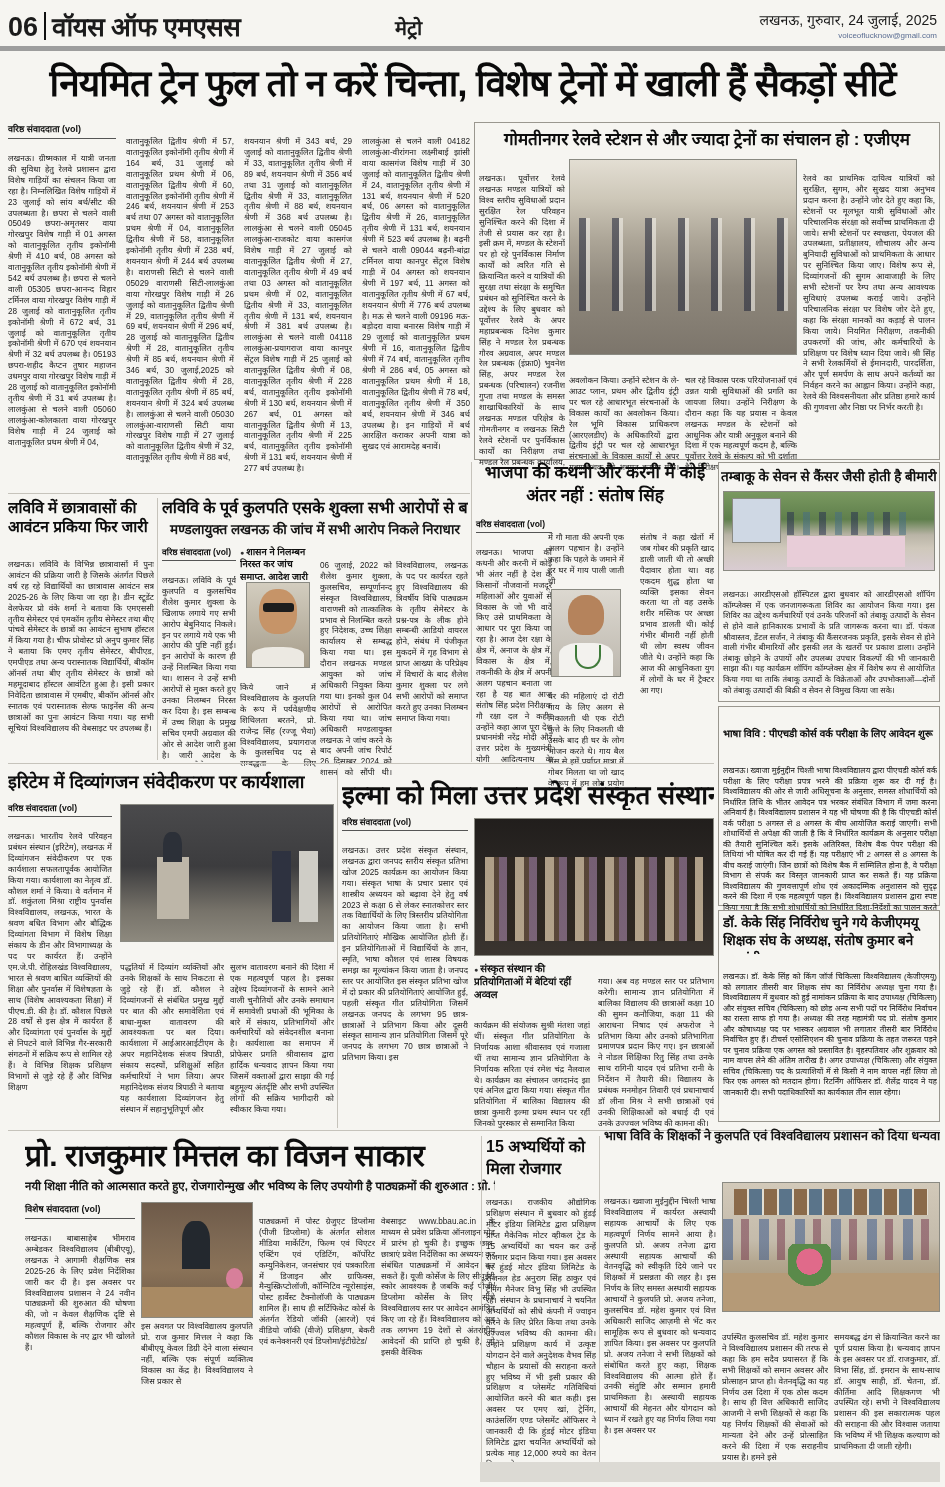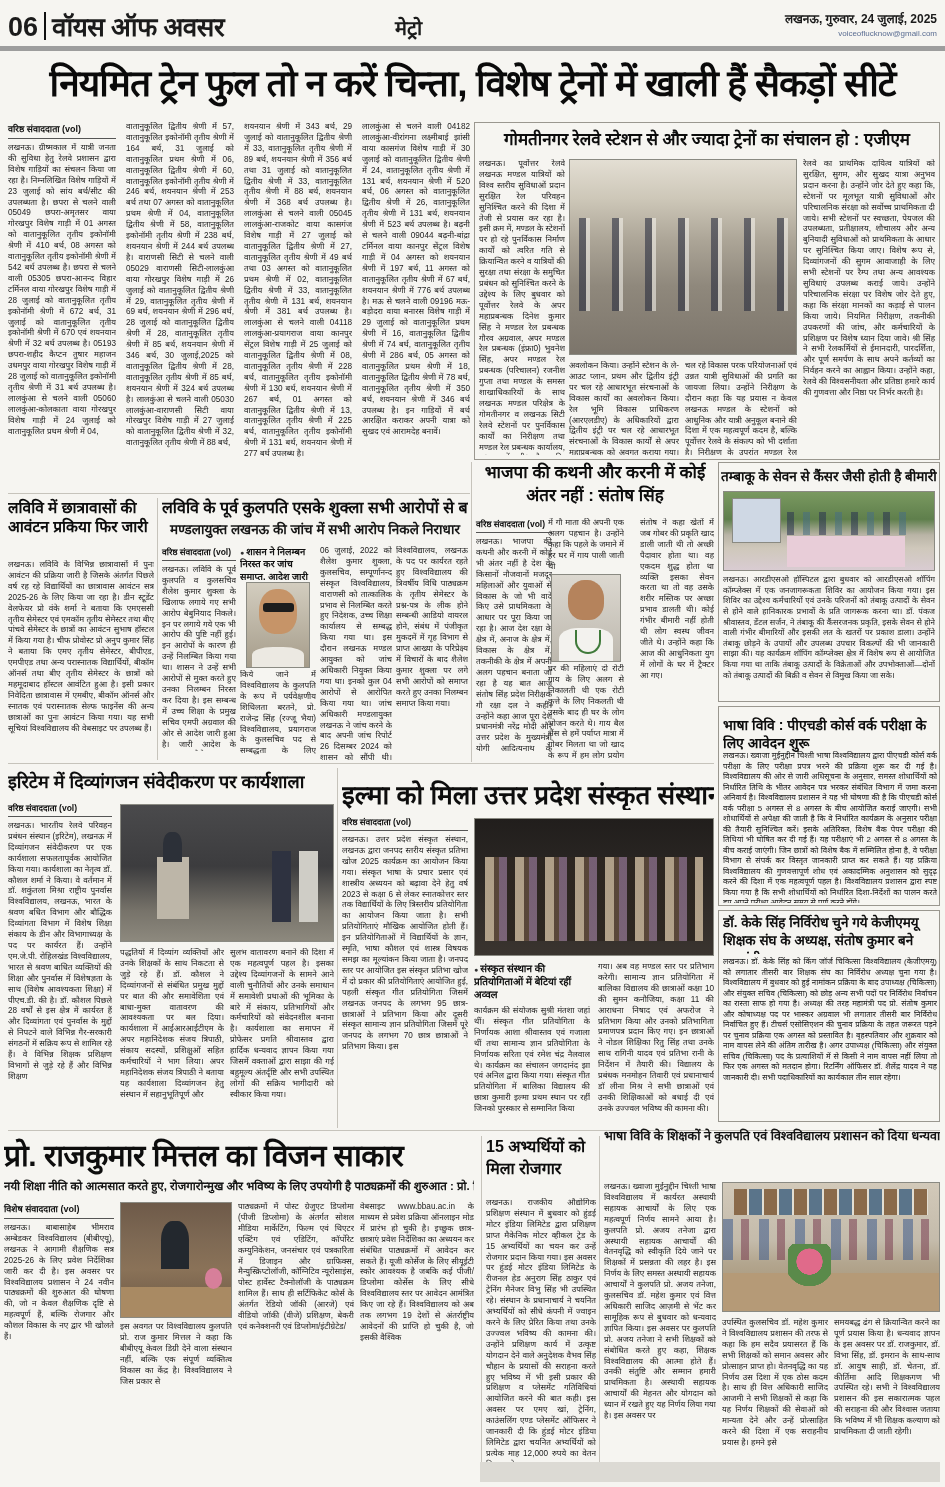--- a/index.html
+++ b/index.html
@@ -1,52 +1,52 @@
 <!DOCTYPE html>
 <html><head>
 <meta charset="utf-8">
 <style>
   html,body{margin:0;padding:0;}
   body{width:945px;height:1487px;position:relative;background:#f6f5f1;
        font-family:"Liberation Sans","DejaVu Sans",sans-serif;color:#1b1b1b;overflow:hidden;}
   .abs{position:absolute;}
-  .t{font-size:8.2px;line-height:1.33;text-align:justify;overflow:hidden;color:#222;}
+  .t{font-size:8.2px;line-height:1.33;text-align:justify;overflow:hidden;color:#222;margin-top:15px;}
   .by{font-weight:bold;font-size:9px;border-bottom:1px solid #555;padding-bottom:3px;margin-bottom:4px;color:#111;}
   .hl{font-weight:800;color:#0d0d0d;overflow:hidden;}
   .vrule{position:absolute;width:1px;background:#c6c3bb;}
   .hrule{position:absolute;height:1px;background:#c6c3bb;}
   .box{position:absolute;border:1px solid #9a978f;box-sizing:border-box;background:#f6f5f1;}
   .ph{position:absolute;border:1px solid #8a8a82;box-sizing:border-box;overflow:hidden;}
   .ph span{position:absolute;display:block;}
   
   .hdr-left{position:absolute;left:8px;top:8px;display:flex;align-items:baseline;gap:6px;}
   .pgnum{font-size:27px;font-weight:800;}
   .hdr-sep{width:2px;height:28px;background:#111;align-self:center;}
   .masthead{font-size:26px;font-weight:800;letter-spacing:-.5px;}
   .section-title{position:absolute;left:395px;top:14px;font-size:20px;font-weight:800;}
   .hdr-right{position:absolute;right:8px;top:10px;text-align:right;}
-  .dateline{font-size:12px;font-weight:bold;}
+  .dateline{font-size:14px;font-weight:normal;}
   .email{font-size:8px;color:#5a6d92;margin-top:2px;}
   .toprule{position:absolute;left:0;top:46px;width:945px;height:5px;background:#9d9d9d;}
   .lead-hl{position:absolute;left:6px;top:56px;width:933px;height:56px;font-size:37px;font-weight:800;
            letter-spacing:-1px;white-space:nowrap;text-align:center;overflow:hidden;color:#0a0a0a;}
   .bullet{font-weight:bold;font-size:9.5px;line-height:1.3;color:#111;}
   .bullet::before{content:"● ";font-size:7px;color:#333;}
   .subhl{font-weight:bold;color:#151515;overflow:hidden;}
   .footer-strip{position:absolute;left:480px;top:1462px;width:460px;height:20px;background:#dcdad4;}
 </style>
 </head>
 <body>
 
 <div>
 
   <div class="hdr-left">
     <span class="pgnum">06</span>
     <span class="hdr-sep"></span>
-    <span class="masthead">वॉयस ऑफ अवसर</span>
+    <span class="masthead">वॉयस ऑफ एमएसस</span>
   </div>
   <div class="section-title">मेट्रो</div>
   <div class="hdr-right">
     <div class="dateline">लखनऊ, गुरुवार, 24 जुलाई, 2025</div>
     <div class="email">voiceoflucknow@gmail.com</div>
   </div>
   <div class="toprule"></div>
 
   <div class="lead-hl">नियमित ट्रेन फुल तो न करें चिन्ता, विशेष ट्रेनों में खाली हैं सैकड़ों सीटें</div>
 
@@ -122,21 +122,21 @@
     <div class="hl" style="position:absolute;left:2px;top:3px;width:216px;height:22px;font-size:13.5px;line-height:22px;white-space:nowrap;text-align:center;">तम्बाकू के सेवन से कैंसर जैसी होती है बीमारी</div>
     <div class="ph" style="left:4px;top:28px;width:212px;height:80px;background:linear-gradient(180deg,#7a9960 0%,#5f7f4c 35%,#b9b4a6 55%,#cfc8bb 72%,#d9ccd2 100%);">
       <span style="left:4%;top:8%;width:22%;height:55%;background:#cfd8e4;border:1px solid #8a8a82;"></span>
       <span style="left:30%;bottom:4%;width:56%;height:40%;background:#e8cdd8;"></span>
       <span style="left:30%;top:25%;width:60%;height:30%;background:repeating-linear-gradient(90deg,rgba(40,50,80,.55) 0 7px,rgba(240,240,235,0) 7px 16px,rgba(70,110,130,.55) 16px 23px,rgba(240,240,235,0) 23px 32px);"></span>
     </div>
     <div class="t abs" style="left:4px;top:112px;width:212px;height:122px;font-size:8px">लखनऊ। आरडीएसओ हॉस्पिटल द्वारा बुधवार को आरडीएसओ शॉपिंग कॉम्प्लेक्स में एक जनजागरूकता शिविर का आयोजन किया गया। इस शिविर का उद्देश्य कर्मचारियों एवं उनके परिजनों को तंबाकू उत्पादों के सेवन से होने वाले हानिकारक प्रभावों के प्रति जागरूक करना था। डॉ. पंकज श्रीवास्तव, डेंटल सर्जन, ने तंबाकू की कैंसरजनक प्रकृति, इसके सेवन से होने वाली गंभीर बीमारियों और इसकी लत के खतरों पर प्रकाश डाला। उन्होंने तंबाकू छोड़ने के उपायों और उपलब्ध उपचार विकल्पों की भी जानकारी साझा की। यह कार्यक्रम शॉपिंग कॉम्प्लेक्स क्षेत्र में विशेष रूप से आयोजित किया गया था ताकि तंबाकू उत्पादों के विक्रेताओं और उपभोक्ताओं—दोनों को तंबाकू उत्पादों की बिक्री व सेवन से विमुख किया जा सके।</div>
   </div>
 
   <div class="box" style="left:718px;top:706px;width:222px;height:200px">
-    <div class="hl" style="position:absolute;left:4px;top:9px;width:214px;height:38px;font-size:14px;line-height:1.3;">भाषा विवि : पीएचडी कोर्स वर्क परीक्षा के लिए आवेदन शुरू</div>
+    <div class="hl" style="position:absolute;left:4px;top:20px;width:214px;height:38px;font-size:10px;line-height:1.3;">भाषा विवि : पीएचडी कोर्स वर्क परीक्षा के लिए आवेदन शुरू</div>
     <div class="t abs" style="left:4px;top:44px;width:214px;height:152px;font-size:7.9px">लखनऊ। ख्वाजा मुईनुद्दीन चिश्ती भाषा विश्वविद्यालय द्वारा पीएचडी कोर्स वर्क परीक्षा के लिए परीक्षा प्रपत्र भरने की प्रक्रिया शुरू कर दी गई है। विश्वविद्यालय की ओर से जारी अधिसूचना के अनुसार, समस्त शोधार्थियों को निर्धारित तिथि के भीतर आवेदन पत्र भरकर संबंधित विभाग में जमा करना अनिवार्य है। विश्वविद्यालय प्रशासन ने यह भी घोषणा की है कि पीएचडी कोर्स वर्क परीक्षा 5 अगस्त से 8 अगस्त के बीच आयोजित कराई जाएगी। सभी शोधार्थियों से अपेक्षा की जाती है कि वे निर्धारित कार्यक्रम के अनुसार परीक्षा की तैयारी सुनिश्चित करें। इसके अतिरिक्त, विशेष बैक पेपर परीक्षा की तिथियां भी घोषित कर दी गई हैं। यह परीक्षाएं भी 2 अगस्त से 8 अगस्त के बीच कराई जाएंगी। जिन छात्रों को विशेष बैक में सम्मिलित होना है, वे परीक्षा विभाग से संपर्क कर विस्तृत जानकारी प्राप्त कर सकते हैं। यह प्रक्रिया विश्वविद्यालय की गुणवत्तापूर्ण शोध एवं अकादम्मिक अनुशासन को सुदृढ़ करने की दिशा में एक महत्वपूर्ण पहल है। विश्वविद्यालय प्रशासन द्वारा स्पष्ट किया गया है कि सभी शोधार्थियों को निर्धारित दिशा-निर्देशों का पालन करते हुए अपने परीक्षा आवेदन समय से पूर्ण करने होंगे।</div>
   </div>
 
   <div class="box" style="left:718px;top:910px;width:222px;height:212px">
     <div class="hl" style="position:absolute;left:4px;top:3px;width:214px;height:40px;font-size:13.5px;line-height:1.35;">डॉ. केके सिंह निर्विरोध चुने गये केजीएमयू शिक्षक संघ के अध्यक्ष, संतोष कुमार बने महामंत्री</div>
     <div class="t abs" style="left:4px;top:46px;width:214px;height:160px;font-size:7.9px">लखनऊ। डॉ. केके सिंह को किंग जॉर्ज चिकित्सा विश्वविद्यालय (केजीएमयू) को लगातार तीसरी बार शिक्षक संघ का निर्विरोध अध्यक्ष चुना गया है। विश्वविद्यालय में बुधवार को हुई नामांकन प्रक्रिया के बाद उपाध्यक्ष (चिकित्सा) और संयुक्त सचिव (चिकित्सा) को छोड़ अन्य सभी पदों पर निर्विरोध निर्वाचन का रास्ता साफ हो गया है। अध्यक्ष की तरह महामंत्री पद प्रो. संतोष कुमार और कोषाध्यक्ष पद पर भास्कर अग्रवाल भी लगातार तीसरी बार निर्विरोध निर्वाचित हुए हैं। टीचर्स एसोसिएशन की चुनाव प्रक्रिया के तहत जरूरत पड़ने पर चुनाव प्रक्रिया एक अगस्त को प्रस्तावित है। बृहस्पतिवार और शुक्रवार को नाम वापस लेने की अंतिम तारीख है। अगर उपाध्यक्ष (चिकित्सा) और संयुक्त सचिव (चिकित्सा) पद के प्रत्याशियों में से किसी ने नाम वापस नहीं लिया तो फिर एक अगस्त को मतदान होगा। रिटर्निंग ऑफिसर डॉ. शैलेंद्र यादव ने यह जानकारी दी। सभी पदाधिकारियों का कार्यकाल तीन साल रहेगा।</div>
   </div>
 
   <div class="hrule" style="left:8px;top:763px;width:706px"></div>
 
@@ -168,21 +168,21 @@
     </div>
     <div class="abs" style="left:132px;top:182px;width:116px;height:166px">
       <div class="bullet" style="font-size:10px;height:44px;overflow:hidden">संस्कृत संस्थान की प्रतियोगिताओं में बेटियां रहीं अव्वल</div>
       <div class="t" style="height:118px">कार्यक्रम की संयोजक सुश्री मंतशा जहां थीं। संस्कृत गीत प्रतियोगिता के निर्णायक आशा श्रीवास्तव एवं गजाला थीं तथा सामान्य ज्ञान प्रतियोगिता के निर्णायक सरिता एवं रमेश चंद्र नैलवाल थे। कार्यक्रम का संचालन जगदानंद झा एवं अनिल द्वारा किया गया। संस्कृत गीत प्रतियोगिता में बालिका विद्यालय की छात्रा कुमारी इल्मा प्रथम स्थान पर रहीं जिनको पुरस्कार से सम्मानित किया</div>
     </div>
     <div class="t abs" style="left:256px;top:182px;width:116px;height:166px">गया। अब वह मण्डल स्तर पर प्रतिभाग करेगी। सामान्य ज्ञान प्रतियोगिता में बालिका विद्यालय की छात्राओं कक्षा 10 की सुमन कनौजिया, कक्षा 11 की आराधना निषाद एवं अफरोज ने प्रतिभाग किया और उनको प्रतिभागिता प्रमाणपत्र प्रदान किए गए। इन छात्राओं ने नोडल शिक्षिका रितु सिंह तथा उनके साथ रागिनी यादव एवं प्रतिभा रानी के निर्देशन में तैयारी की। विद्यालय के प्रबंधक मनमोहन तिवारी एवं प्रधानाचार्य डॉ लीना मिश्र ने सभी छात्राओं एवं उनकी शिक्षिकाओं को बधाई दी एवं उनके उज्ज्वल भविष्य की कामना की।</div>
   </div>
 
   <div class="hrule" style="left:8px;top:1130px;width:932px"></div>
 
-  <div class="abs" style="left:4px;top:1136px;width:470px;height:326px">
+  <div class="abs" style="left:25px;top:1136px;width:470px;height:326px">
     <div class="hl" style="width:470px;height:40px;font-size:30px;line-height:40px;white-space:nowrap;letter-spacing:-.5px;">प्रो. राजकुमार मित्तल का विजन साकार</div>
     <div class="subhl" style="width:470px;height:20px;font-size:11.5px;line-height:20px;white-space:nowrap;overflow:hidden;">नयी शिक्षा नीति को आत्मसात करते हुए, रोजगारोन्मुख और भविष्य के लिए उपयोगी है पाठ्यक्रमों की शुरुआत : प्रो. मित्तल</div>
     <div class="abs" style="left:0;top:66px;width:110px;height:258px">
       <div class="by">विशेष संवाददाता (vol)</div>
       <div class="t" style="height:230px">लखनऊ। बाबासाहेब भीमराव अम्बेडकर विश्वविद्यालय (बीबीएयू), लखनऊ ने आगामी शैक्षणिक सत्र 2025-26 के लिए प्रवेश निर्देशिका जारी कर दी है। इस अवसर पर विश्वविद्यालय प्रशासन ने 24 नवीन पाठ्यक्रमों की शुरुआत की घोषणा की, जो न केवल शैक्षणिक दृष्टि से महत्वपूर्ण हैं, बल्कि रोजगार और कौशल विकास के नए द्वार भी खोलते हैं।</div>
     </div>
     <div class="abs" style="left:116px;top:66px;width:112px;height:258px">
       <div class="ph" style="position:relative;width:112px;height:116px;background:linear-gradient(180deg,#6e5a49 0%,#7d6853 30%,#8a7258 58%,#6b5844 100%);">
         <span style="left:36%;top:16%;width:26%;height:42%;background:#23282e;border-radius:40% 40% 0 0;"></span>
         <span style="left:0;bottom:0;width:100%;height:26%;background:#a98a63;"></span>

